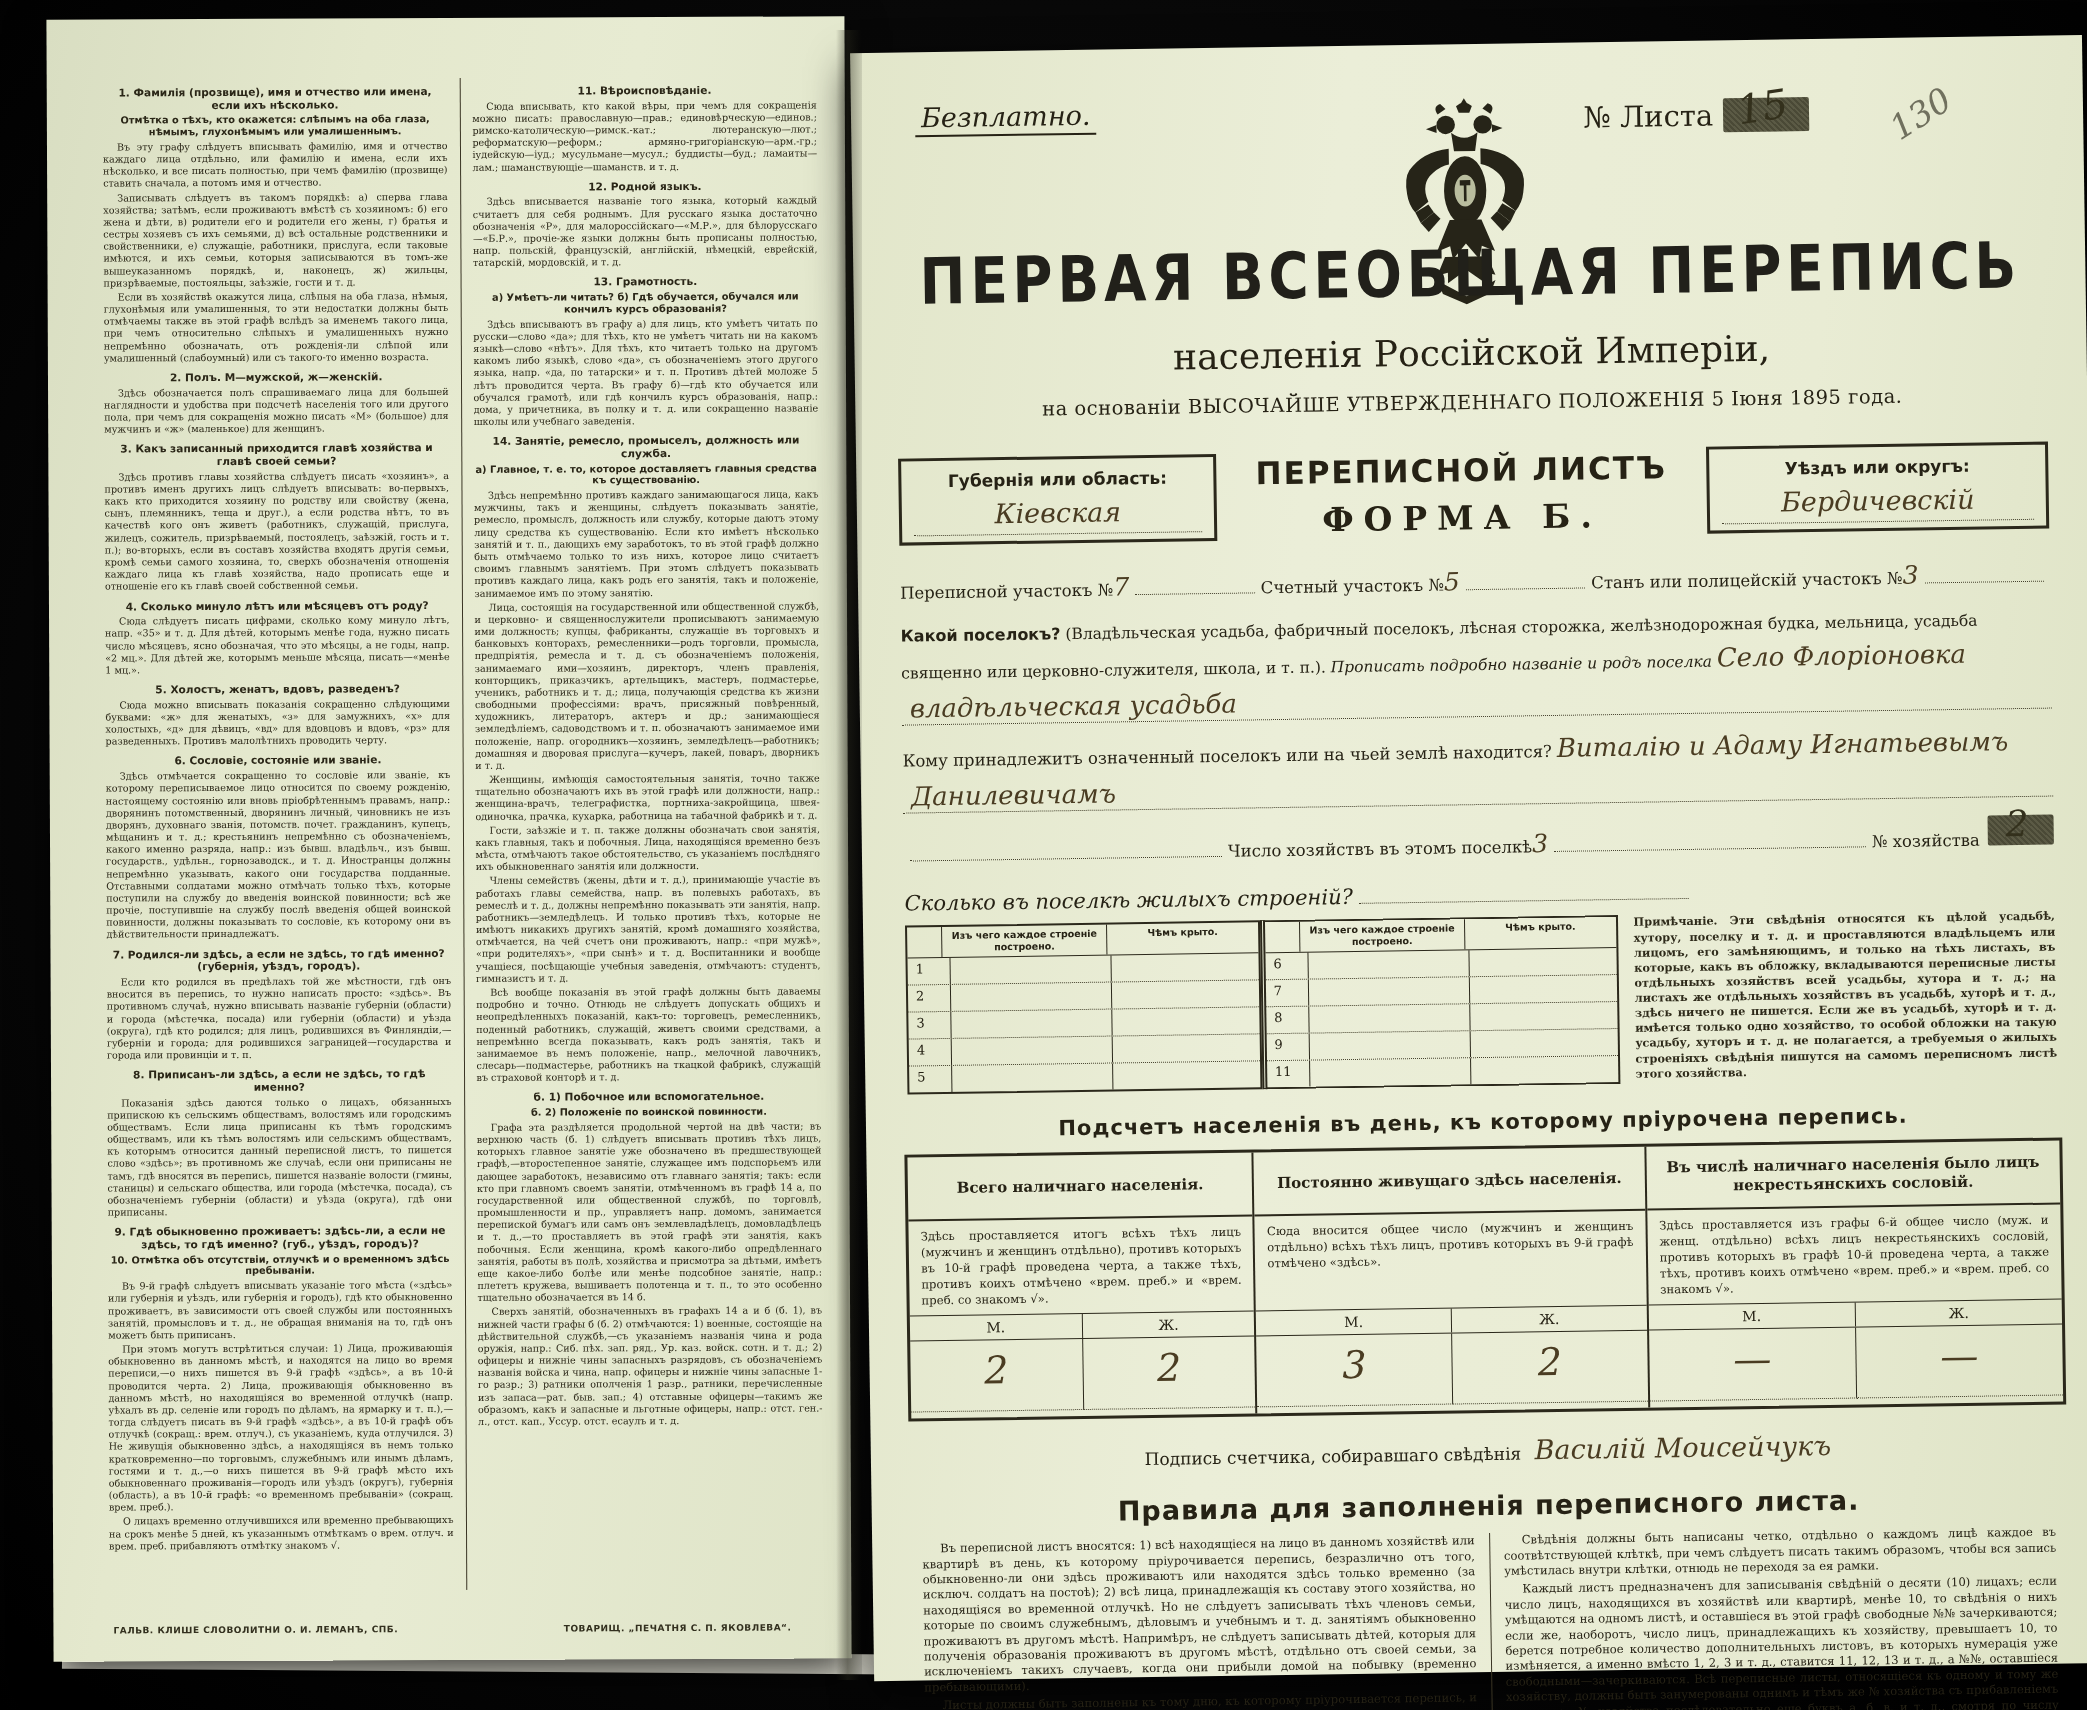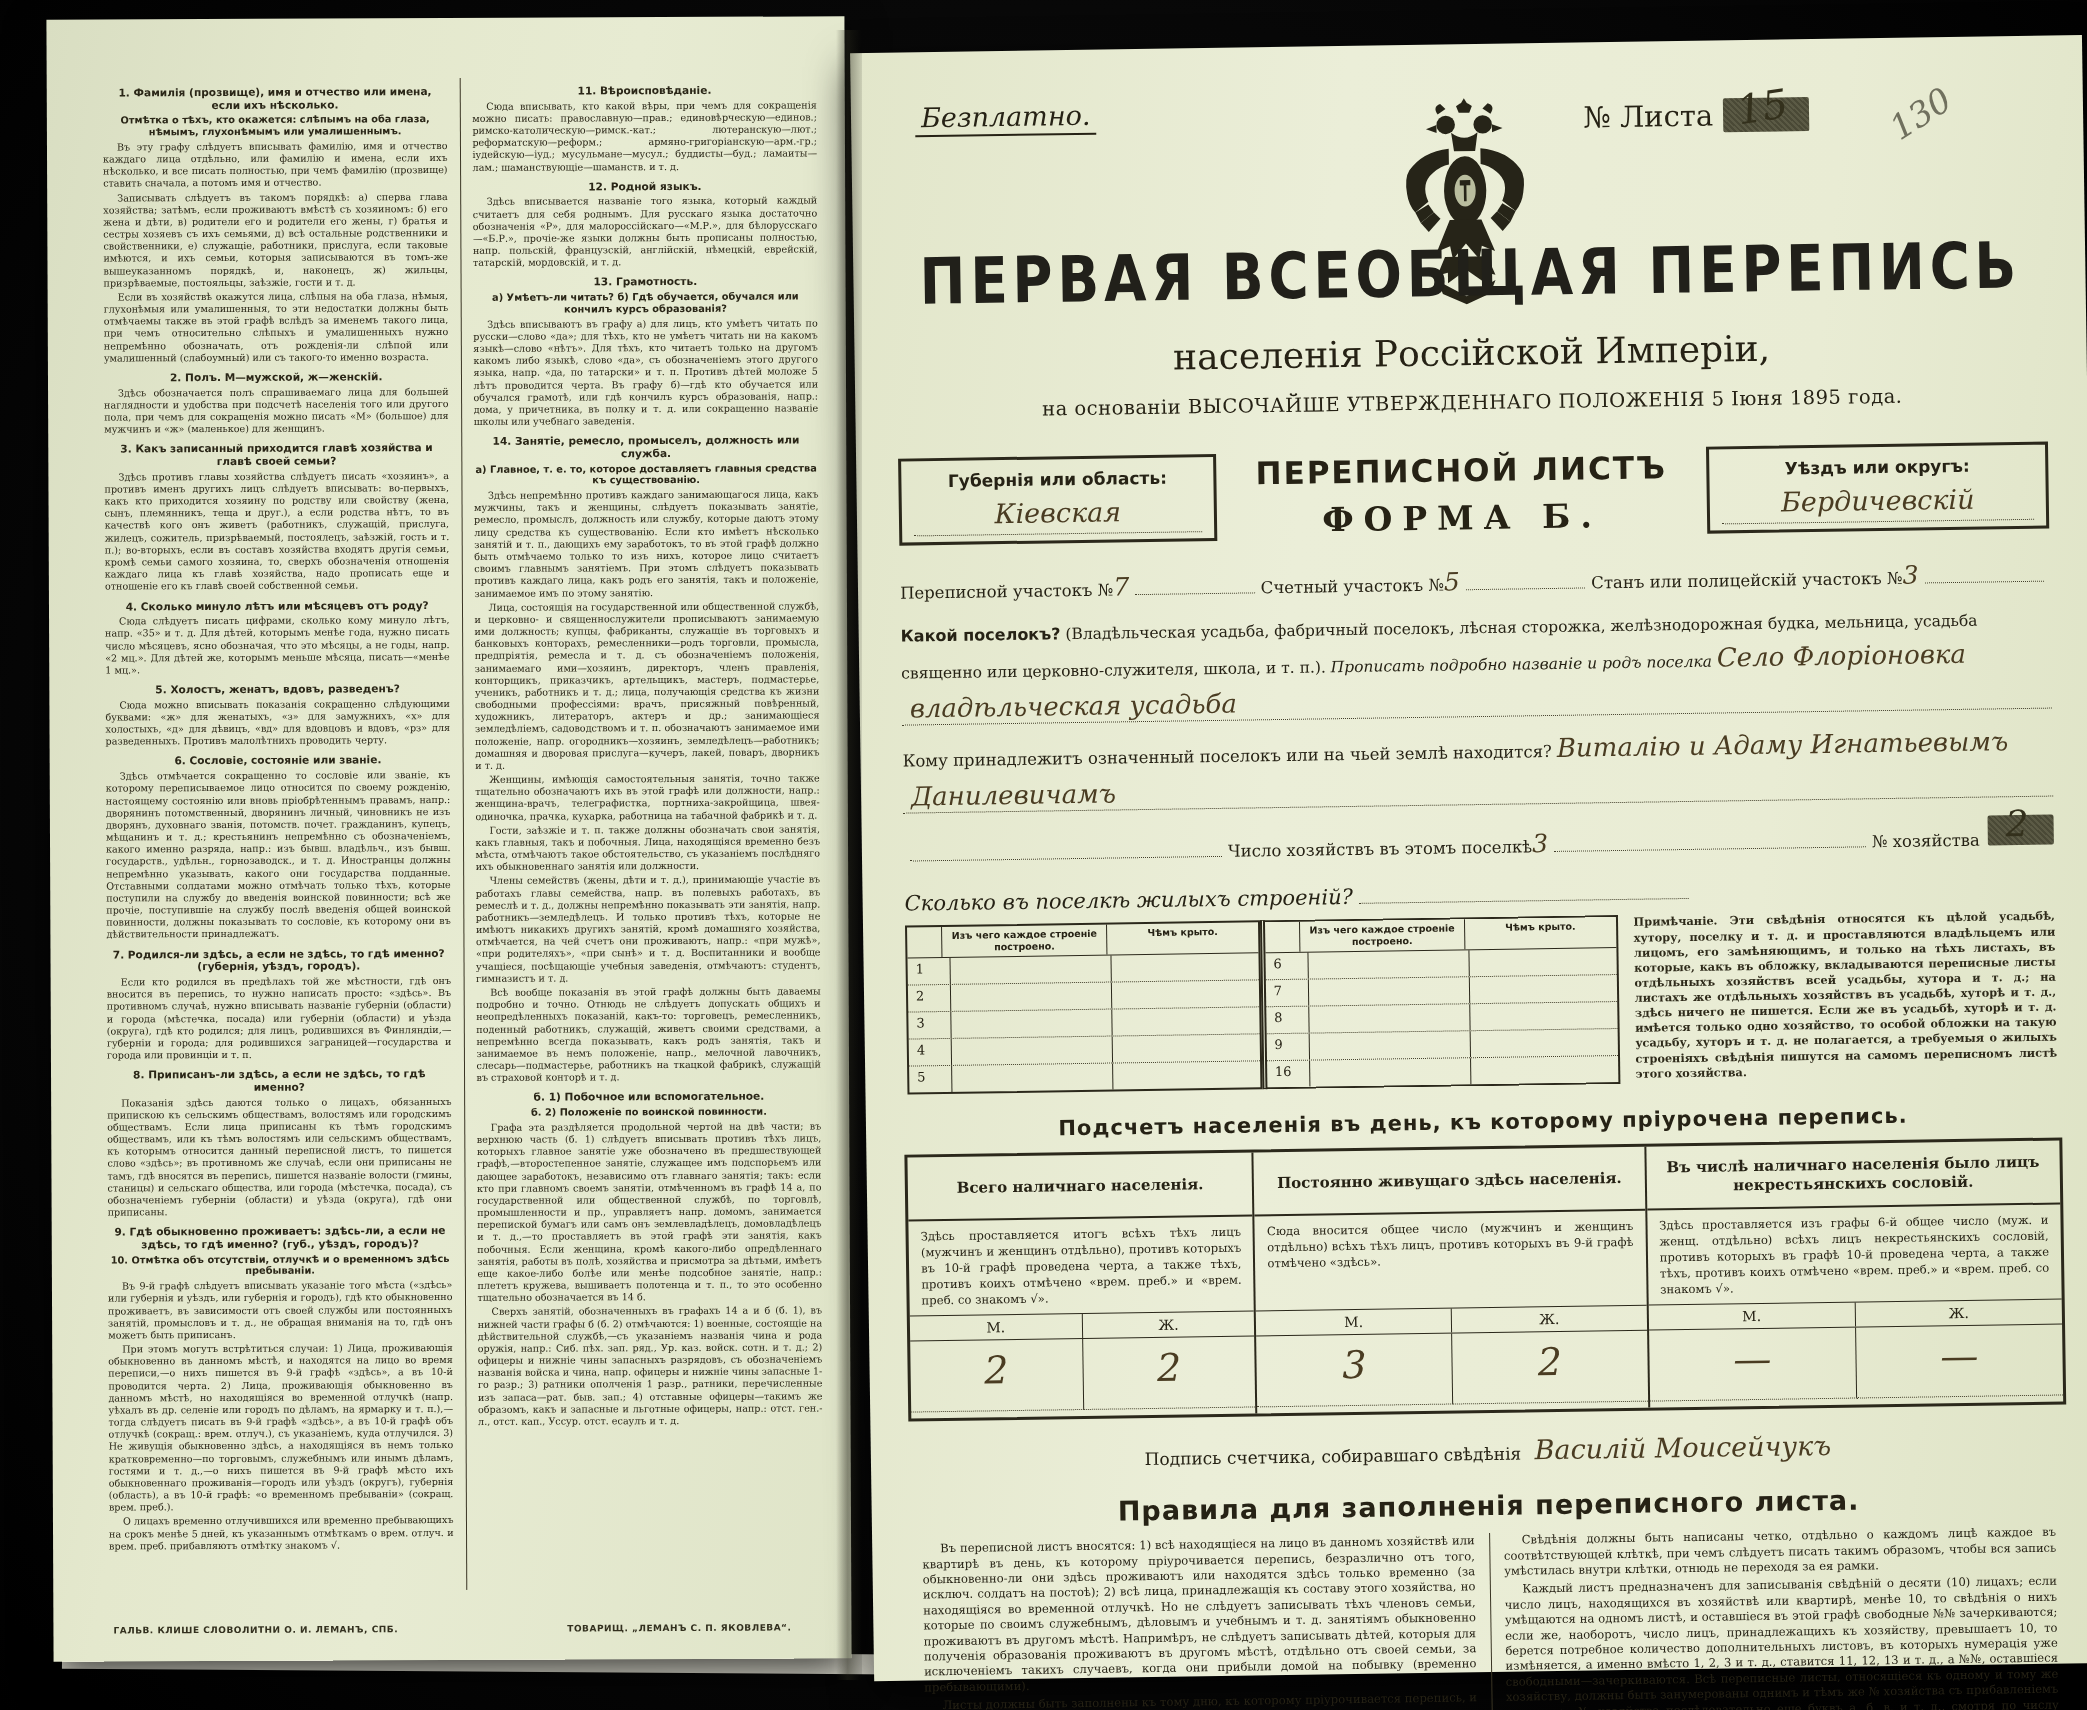--- a/index.html
+++ b/index.html
@@ -187,21 +187,21 @@
           <div>
             <div class="lp-h">б. 1) Побочное или вспомогательное.</div>
             <div class="lp-h2">б. 2) Положеніе по воинской повинности.</div>
             <p class="lp-p">Графа эта раздѣляется продольной чертой на двѣ части; въ верхнюю часть (б. 1) слѣдуетъ вписывать противъ тѣхъ лицъ, которыхъ главное занятіе уже обозначено въ предшествующей графѣ,—второстепенное занятіе, служащее имъ подспорьемъ или дающее заработокъ, независимо отъ главнаго занятія; такъ: если кто при главномъ своемъ занятіи, отмѣченномъ въ графѣ 14 а, по государственной или общественной службѣ, по торговлѣ, промышленности и пр., управляетъ напр. домомъ, занимается перепиской бумагъ или самъ онъ землевладѣлецъ, домовладѣлецъ и т. д.,—то проставляетъ въ этой графѣ эти занятія, какъ побочныя. Если женщина, кромѣ какого-либо опредѣленнаго занятія, работы въ полѣ, хозяйства и присмотра за дѣтьми, имѣетъ еще какое-либо болѣе или менѣе подсобное занятіе, напр.: плететъ кружева, вышиваетъ полотенца и т. п., то это особенно тщательно обозначается въ 14 б.</p>
             <p class="lp-p">Сверхъ занятій, обозначенныхъ въ графахъ 14 а и б (б. 1), въ нижней части графы б (б. 2) отмѣчаются: 1) военные, состоящіе на дѣйствительной службѣ,—съ указаніемъ названія чина и рода оружія, напр.: Сиб. пѣх. зап. ряд., Ур. каз. войск. сотн. и т. д.; 2) офицеры и нижніе чины запасныхъ разрядовъ, съ обозначеніемъ названія войска и чина, напр. офицеры и нижніе чины запасные 1-го разр.; 3) ратники ополченія 1 разр., ратники, перечисленные изъ запаса—рат. быв. зап.; 4) отставные офицеры—такимъ же образомъ, какъ и запасные и льготные офицеры, напр.: отст. ген.-л., отст. кап., Уссур. отст. есаулъ и т. д.</p>
           </div>
         </div>
     </div>
     <div class="lp-footer">
       <span>ГАЛЬВ. КЛИШЕ СЛОВОЛИТНИ О. И. ЛЕМАНЪ, СПБ.</span>
-      <span style="margin-right:40px;">ТОВАРИЩ. „ЛЕМАНЪ С. П. ЯКОВЛЕВА“.</span>
+      <span style="margin-right:40px;">ТОВАРИЩ. „ПЕЧАТНЯ С. П. ЯКОВЛЕВА“.</span>
     </div>
   </div>
 
   <div class="gutter"></div>
 
   <div class="page page-right">
     <div class="rp-inner">
 
       <div class="pencil">130</div>
 
@@ -360,21 +360,21 @@
               <div class="bt-c1">8</div>
               <div class="bt-c2"></div>
               <div class="bt-c3"></div>
             </div>
           <div class="bt-row">
               <div class="bt-c1">9</div>
               <div class="bt-c2"></div>
               <div class="bt-c3"></div>
             </div>
           <div class="bt-row">
-              <div class="bt-c1">16</div>
+              <div class="bt-c1">11</div>
               <div class="bt-c2"></div>
               <div class="bt-c3"></div>
             </div>
         </div>
         <div class="b-note">
           <span class="lead">Примѣчаніе.</span>
           <span>Эти свѣдѣнія относятся къ цѣлой усадьбѣ, хутору, поселку и т. д. и проставляются владѣльцемъ или лицомъ, его замѣняющимъ, и только на тѣхъ листахъ, въ которые, какъ въ обложку, вкладываются переписные листы отдѣльныхъ хозяйствъ всей усадьбы, хутора и т. д.; на листахъ же отдѣльныхъ хозяйствъ въ усадьбѣ, хуторѣ и т. д., здѣсь ничего не пишется. Если же въ усадьбѣ, хуторѣ и т. д. имѣется только одно хозяйство, то особой обложки на такую усадьбу, хуторъ и т. д. не полагается, а требуемыя о жилыхъ строеніяхъ свѣдѣнія пишутся на самомъ переписномъ листѣ этого хозяйства.</span>
         </div>
       </div>
 

